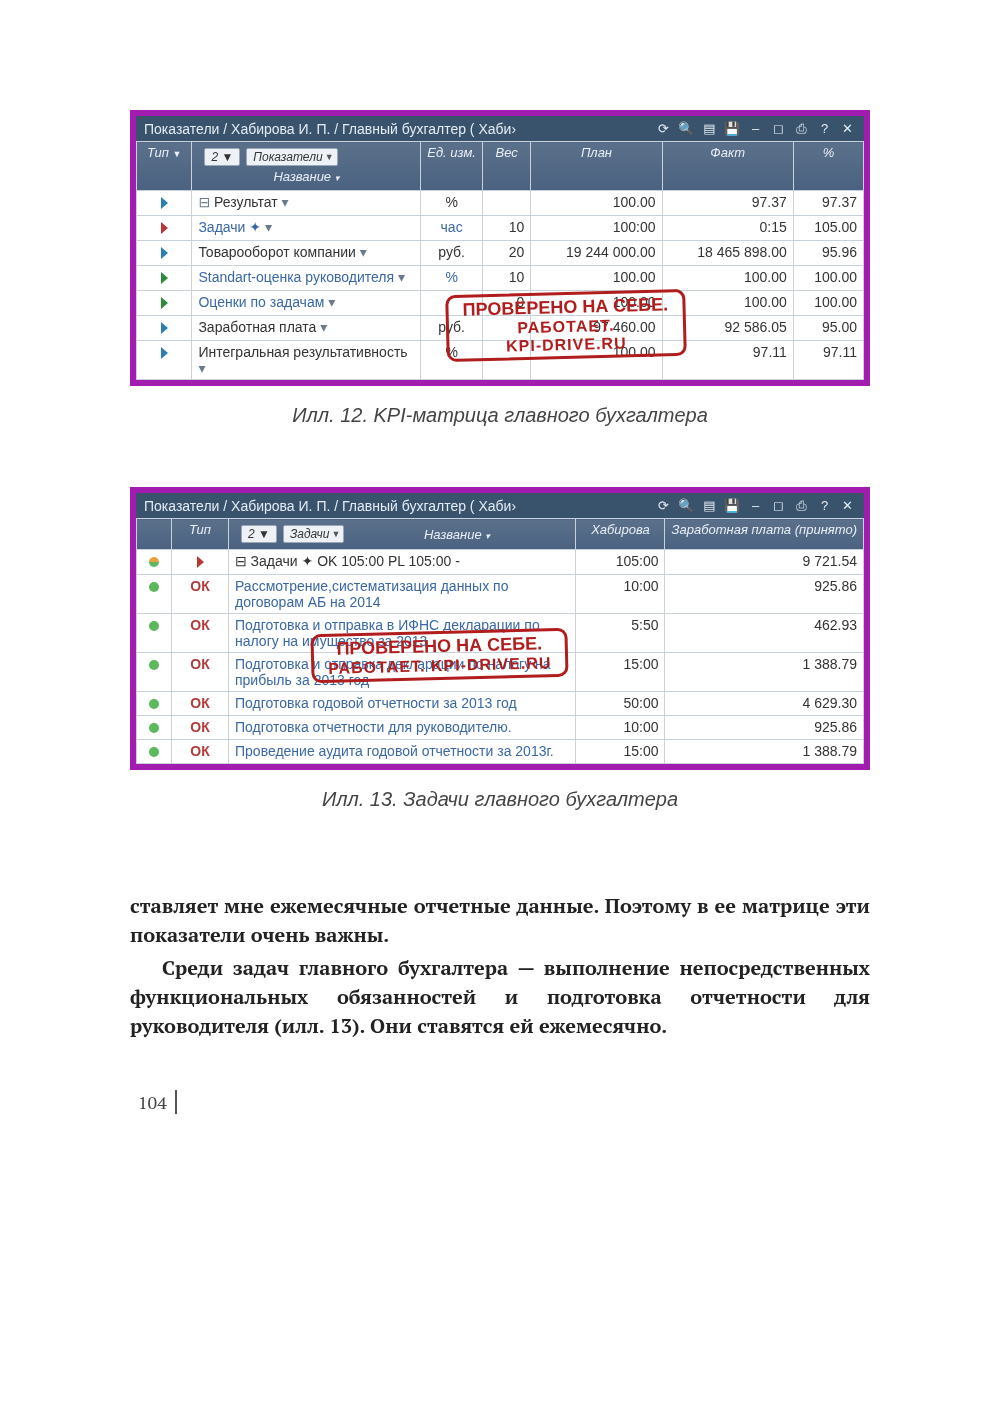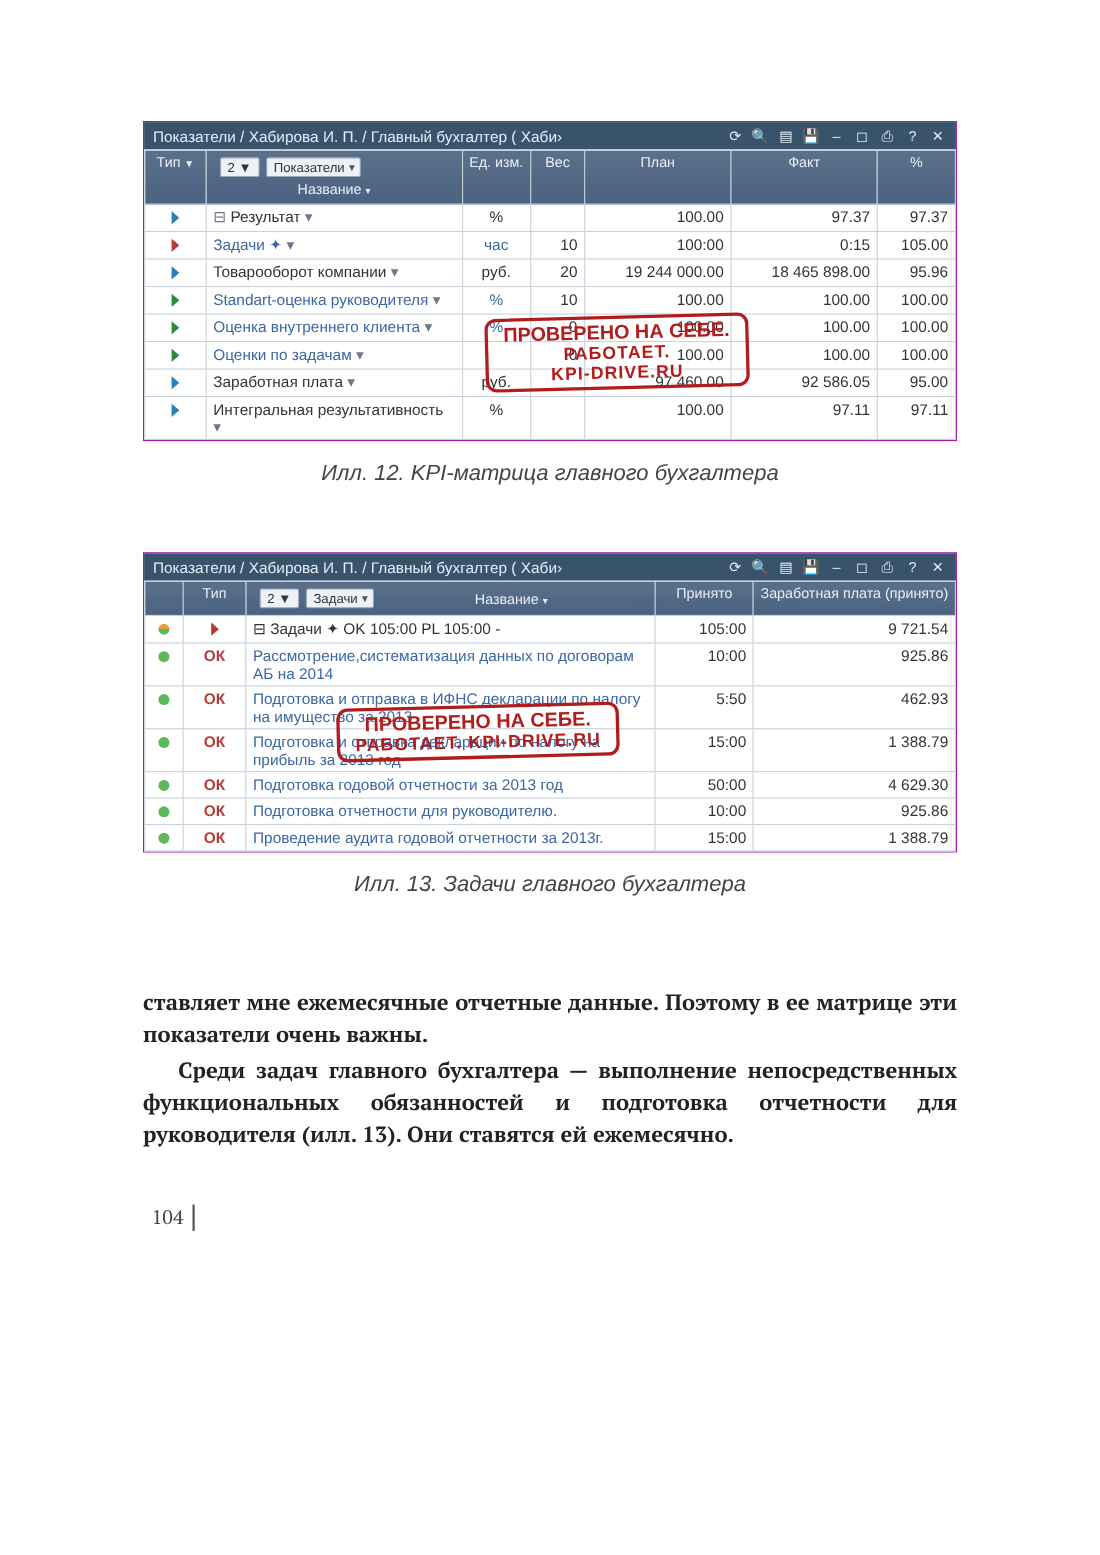--- a/index.html
+++ b/index.html
@@ -9,21 +9,21 @@
     color: #333;
     width: 1000px;
   }
   .page {
     width: 740px;
     margin: 110px auto 60px;
   }
 
   
   .win {
-    border: 1px solid #a21caf;
+    border: 6px solid #a21caf;
     margin-bottom: 18px;
   }
   .titlebar {
     background: #39536d;
     color: #e4ecf4;
     font-size: 14px;
     padding: 4px 8px;
     display: flex;
     align-items: center;
     gap: 6px;
@@ -49,20 +49,21 @@
     padding: 3px 6px;
     vertical-align: top;
   }
   table.grid th {
     background: linear-gradient(#5b708a, #4a6281);
     color: #e9eff6;
     font-weight: normal;
     font-size: 13px;
     text-align: center;
     white-space: nowrap;
+    font-style: italic;
   }
   .th-title { padding: 0; }
   .th-title-inner {
     display: flex; align-items: center; gap: 6px;
     padding: 3px 6px;
   }
   .th-title-inner .miniselect,
   .th-title-inner .minidd {
     background: #eef2f6;
     color: #333;
@@ -222,29 +223,20 @@
             <td class="ctr"><span class="tri-r gr"></span></td>
             <td class="link"><span class="dim"> </span>Standart-оценка руководителя <span class="dim">▾</span></td>
             <td class="ctr link">%</td>
             <td class="num">10</td>
             <td class="num">100.00</td>
             <td class="num">100.00</td>
             <td class="num">100.00</td>
           </tr>
           <tr>
             <td class="ctr"><span class="tri-r gr"></span></td>
-            <td class="link"><span class="dim"> </span>Оценка внутреннего клиента <span class="dim">▾</span></td>
-            <td class="ctr link">%</td>
-            <td class="num">0</td>
-            <td class="num">100.00</td>
-            <td class="num">100.00</td>
-            <td class="num">100.00</td>
-          </tr>
-          <tr>
-            <td class="ctr"><span class="tri-r gr"></span></td>
             <td class="link"><span class="dim"> </span>Оценки по задачам <span class="dim">▾</span></td>
             <td class="ctr link"></td>
             <td class="num">0</td>
             <td class="num">100.00</td>
             <td class="num">100.00</td>
             <td class="num">100.00</td>
           </tr>
           <tr>
             <td class="ctr"><span class="tri-r bl"></span></td>
             <td class=""><span class="dim"> </span>Заработная плата <span class="dim">▾</span></td>
@@ -299,21 +291,21 @@
           <th style="width:44px">Тип</th>
           <th class="th-title">
             <div class="th-title-inner" style="justify-content:flex-start;">
               <span class="miniselect"><span>2</span> ▼</span>
               <span class="minidd">Задачи</span>
               <span style="flex:1;text-align:center;">
                 <span>Название</span> <span style="font-size:9px;">▾</span>
               </span>
             </div>
           </th>
-          <th style="width:76px">Принято</th>
+          <th style="width:76px">Хабирова</th>
           <th style="width:96px">Заработная
 плата
 (принято)</th>
         </tr>
       </thead>
       <tbody id="tasks-body">
           <tr>
             <td class="ctr"><span class="dot mix"></span></td>
             <td class="ctr"><span class="tri-r rd"></span></td>
             <td class="">⊟  Задачи  ✦           OK   105:00   PL   105:00 -</td>

